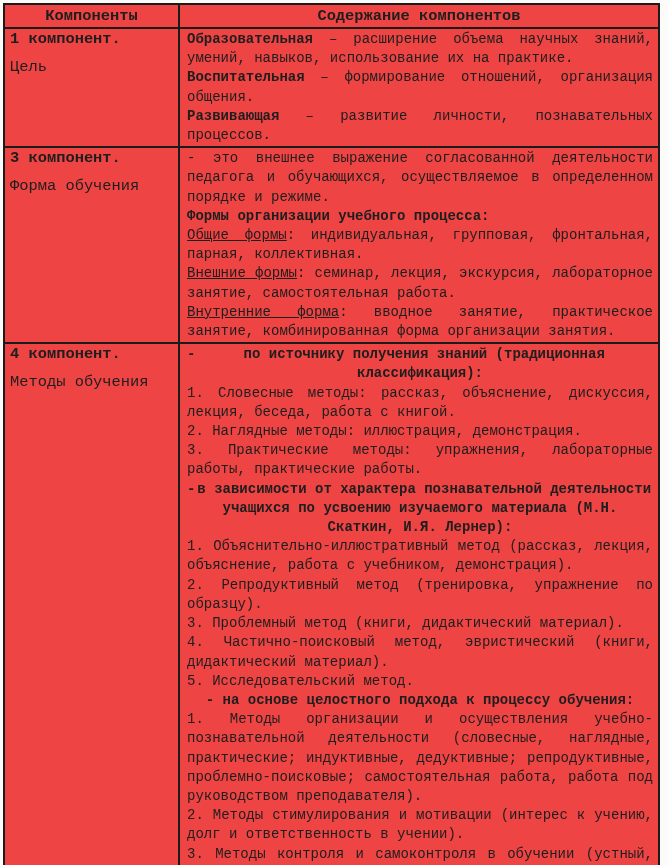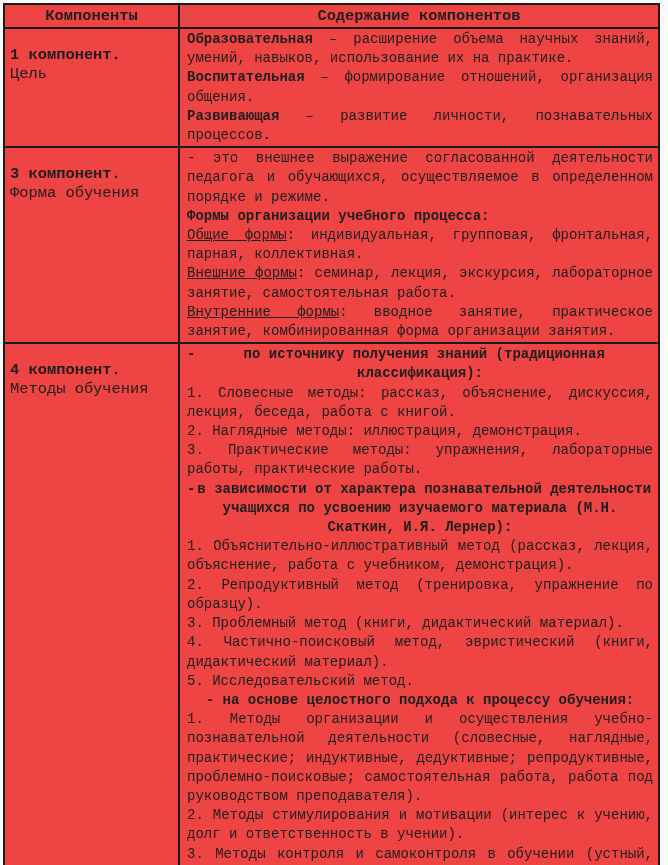--- a/index.html
+++ b/index.html
@@ -36,22 +36,22 @@
     padding: 1px 4px 2px 5px;
     font-size: 15.4px;
     line-height: 19.2px;
   }
   td.right-cell {
     padding: 1px 5px 1px 7px;
     font-size: 14px;
     line-height: 19.2px;
     text-align: justify;
   }
-  .comp-title { font-weight: bold; margin-top: 16px; }
-  .comp-name  { font-weight: normal; }
+  .comp-title { font-weight: bold; }
+  .comp-name  { font-weight: normal; margin-top: 9px; }
   .para { margin: 0; }
   .para.center { text-align: center; }
   .bold { font-weight: bold; }
   .underline { text-decoration: underline; }
   .dash-left { float: left; font-weight: bold; }
   
   tbody tr.r0 { height: 93px; }
   tbody tr.r1 { height: 39px; }
   tbody tr.r2 { height: 192px; }
   tbody tr.r3 { height: 568px; }
@@ -86,21 +86,21 @@
         <tr class="r2">
           <td class="left-cell">
             <div class="comp-title">3 компонент.</div>
             <div class="comp-name">Форма обучения</div>
           </td>
           <td class="right-cell">
             <div class="para"><span>- это внешнее выражение согласованной деятельности педагога и обучающихся, осуществляемое в определенном порядке и режиме.</span></div>
             <div class="para bold"><span>Формы организации учебного процесса:</span></div>
             <div class="para"><span class="underline">Общие формы</span><span>: индивидуальная, групповая, фронтальная, парная, коллективная.</span></div>
             <div class="para"><span class="underline">Внешние формы</span><span>: семинар, лекция, экскурсия, лабораторное занятие, самостоятельная работа.</span></div>
-            <div class="para"><span class="underline">Внутренние формы</span><span>: вводное занятие, практическое занятие, комбинированная форма организации занятия.</span></div>
+            <div class="para"><span class="underline">Внутренние форма</span><span>: вводное занятие, практическое занятие, комбинированная форма организации занятия.</span></div>
           </td>
         </tr>
         <tr class="r3">
           <td class="left-cell">
             <div class="comp-title">4 компонент.</div>
             <div class="comp-name">Методы обучения</div>
           </td>
           <td class="right-cell">
             <div class="para center bold"><span class="dash-left">-</span><span>по источнику получения знаний (традиционная классификация):</span></div>
             <div class="para"><span>1. Словесные методы: рассказ, объяснение, дискуссия, лекция, беседа, работа с книгой.</span></div>

